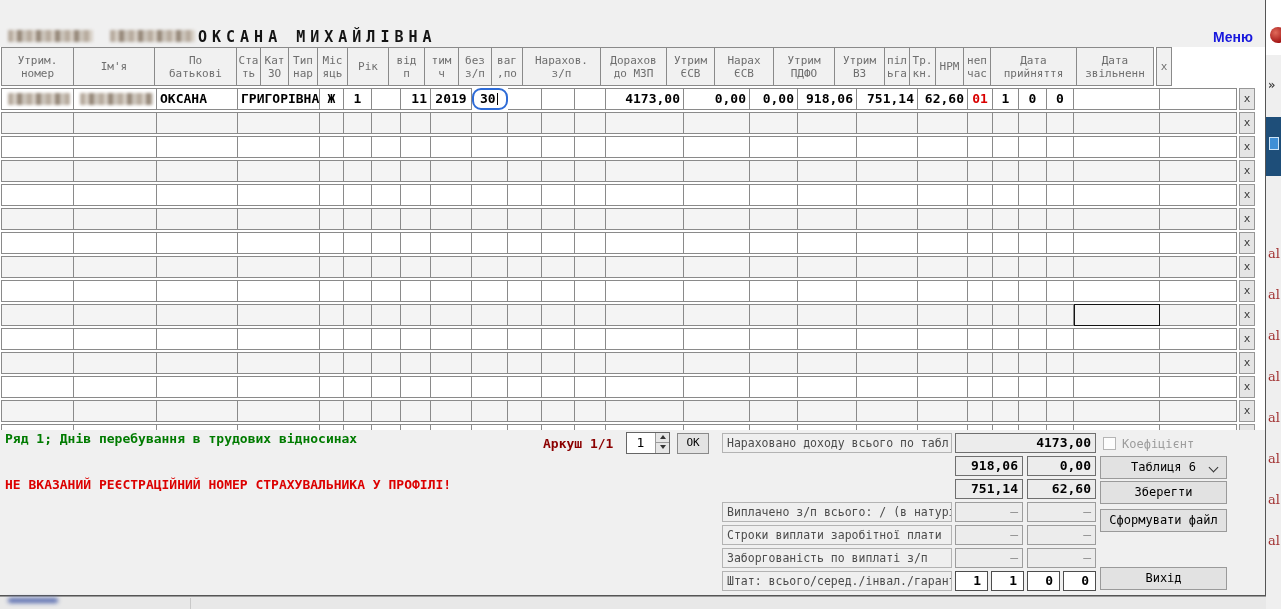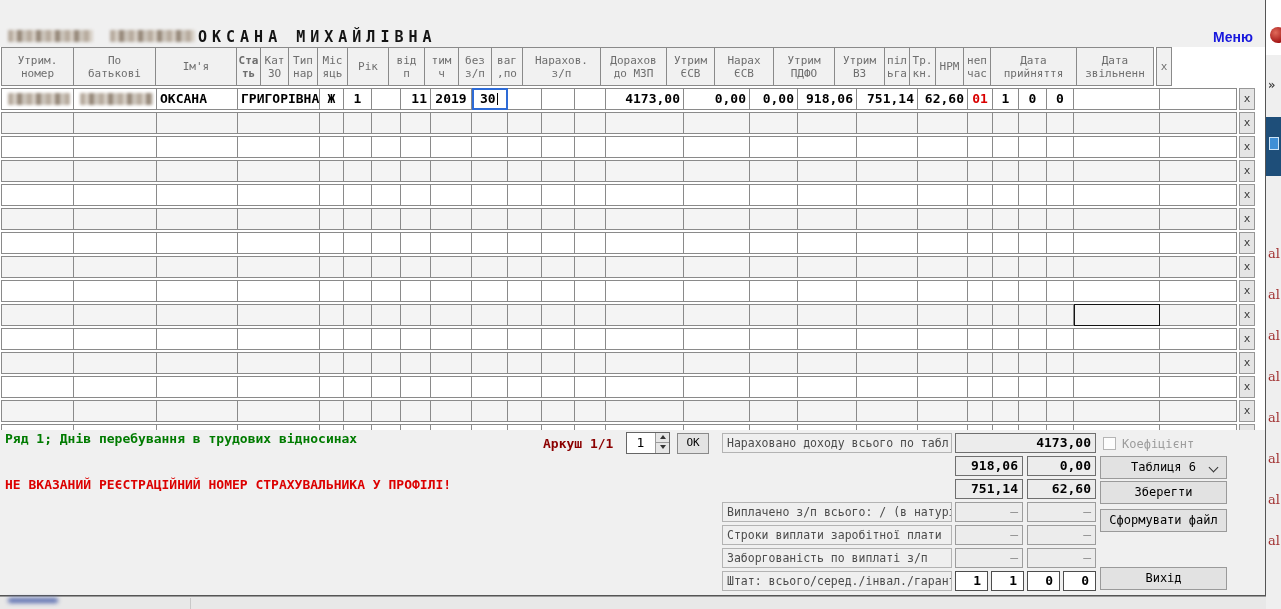--- a/index.html
+++ b/index.html
@@ -109,29 +109,29 @@
       <span class="person-name">ОКСАНА МИХАЙЛІВНА</span>
       <span class="menu-link">Меню</span>
     </div>
 
     <div class="table-wrap" id="tgrid">
         <div class="thead">
           <div class="th" style="width: 73px;">
             <span>Утрим.</span>
             <span>номер</span>
           </div>
+          <div class="th" style="width: 81px;">
+            <span>Ім'я</span>
+            <span></span>
+          </div>
           <div class="th" style="width: 82px;">
             <span>По</span>
             <span>батькові</span>
           </div>
-          <div class="th" style="width: 81px;">
-            <span>Ім'я</span>
-            <span></span>
-          </div>
-          <div class="th" style="width: 24px; font-weight: bold;">
+          <div class="th" style="width: 24px;">
             <span>Ста</span>
             <span>ть</span>
           </div>
           <div class="th" style="width: 28px;">
             <span>Кат</span>
             <span>ЗО</span>
           </div>
           <div class="th" style="width: 29px;">
             <span>Тип</span>
             <span>нар</span>
@@ -217,21 +217,21 @@
           <div class="td" style="width: 83px; text-align: left; padding-left: 3px;">
             <div class="redact"></div>
           </div>
           <div class="td" style="width: 81px; text-align: left; padding-left: 3px;">ОКСАНА</div>
           <div class="td" style="width: 82px; text-align: left; padding-left: 3px;">ГРИГОРІВНА</div>
           <div class="td" style="width: 24px; text-align: center;">Ж</div>
           <div class="td" style="width: 28px; text-align: center;">1</div>
           <div class="td" style="width: 29px; text-align: center;"></div>
           <div class="td" style="width: 30px; text-align: right; padding-right: 3px;">11</div>
           <div class="td" style="width: 41px; text-align: center;">2019</div>
-          <div class="td cell-edit" style="width: 36px; text-align: center;">30<span class="caret"></span></div>
+          <div class="td cell-edit" style="width: 36px; text-align: center; border-radius: 9px;">30<span class="caret"></span></div>
           <div class="td" style="width: 34px; text-align: center;"></div>
           <div class="td" style="width: 33px; text-align: center;"></div>
           <div class="td" style="width: 31px; text-align: center;"></div>
           <div class="td" style="width: 78px; text-align: right; padding-right: 3px;">4173,00</div>
           <div class="td" style="width: 66px; text-align: right; padding-right: 3px;">0,00</div>
           <div class="td" style="width: 48px; text-align: right; padding-right: 3px;">0,00</div>
           <div class="td" style="width: 59px; text-align: right; padding-right: 3px;">918,06</div>
           <div class="td" style="width: 61px; text-align: right; padding-right: 3px;">751,14</div>
           <div class="td" style="width: 50px; text-align: right; padding-right: 3px;">62,60</div>
           <div class="td red-text" style="width: 25px; text-align: center;">01</div>

